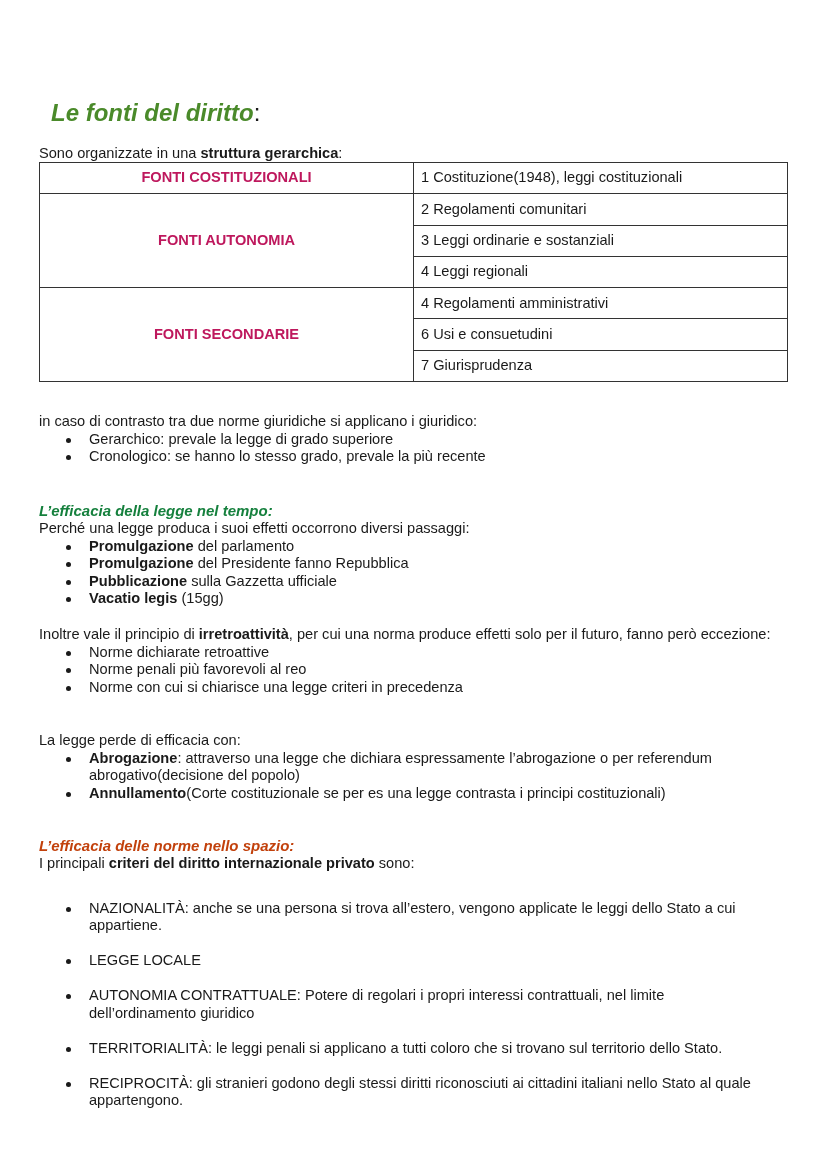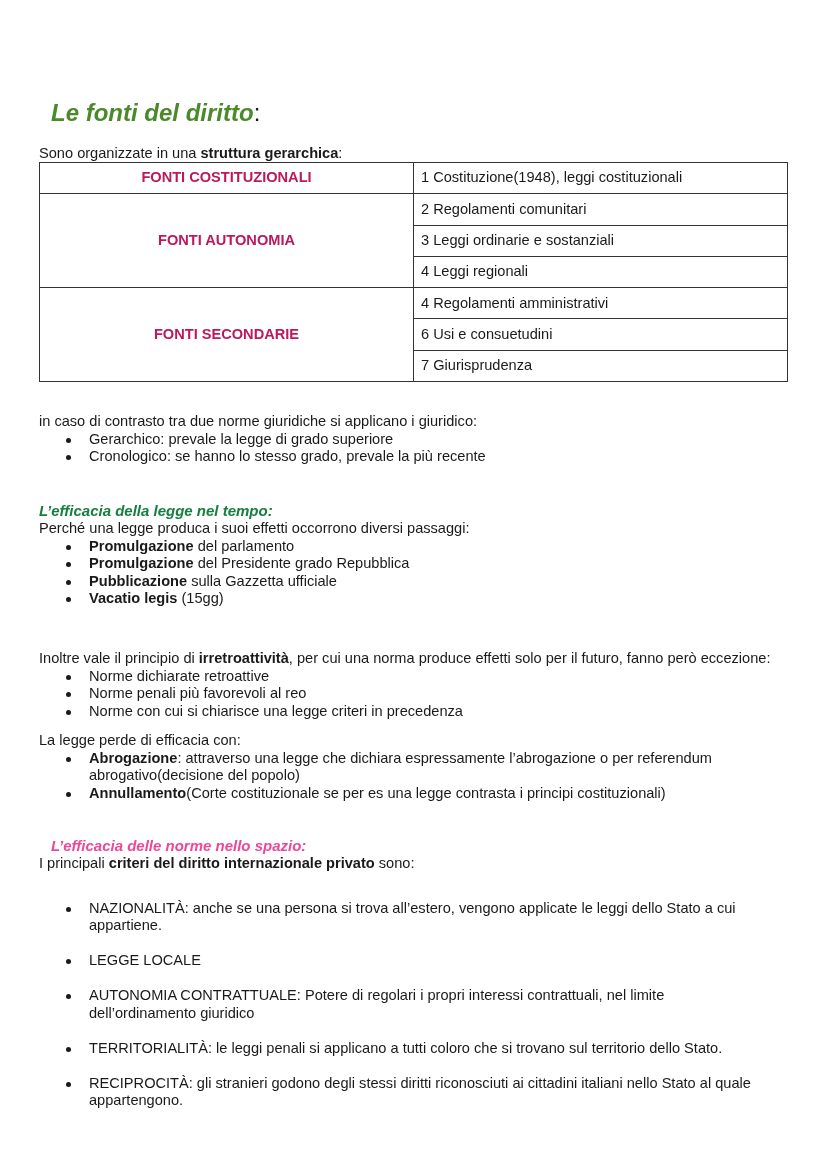--- a/index.html
+++ b/index.html
@@ -47,21 +47,21 @@
     ul.bul li::before {
       content: ""; position: absolute; left: 27px; top: 7px;
       width: 5px; height: 5px; border-radius: 50%; background: #1a1a1a;
     }
     .spaced li { margin-bottom: 17.5px; }
 
     .h-pink, .h-yellow {
       font-size: 15px; font-weight: bold; font-style: italic; line-height: 18px;
     }
     .h-pink { color: #15803d; }
-    .h-yellow { color: #ec4899; margin-left: 12px; }
+    .h-yellow { color: #c2410c; }
     b { font-weight: bold; }
   </style>
 </head>
 <body>
 
 <div class="page">
 
   <div class="h-green">
     <span class="t">Le fonti del diritto</span><span class="c">:</span>
   </div>
@@ -105,27 +105,27 @@
       <li>Gerarchico: prevale la legge di grado superiore</li>
       <li>Cronologico: se hanno lo stesso grado, prevale la più recente</li>
     </ul>
   </div>
 
   <div class="block" style="top:502px;">
     <div class="h-pink">L’efficacia della legge nel tempo:</div>
     <p>Perché una legge produca i suoi effetti occorrono diversi passaggi:</p>
     <ul class="bul">
       <li><b>Promulgazione</b><span> del parlamento</span></li>
-      <li><b>Promulgazione</b><span> del Presidente grado Repubblica</span></li>
+      <li><b>Promulgazione</b><span> del Presidente fanno Repubblica</span></li>
       <li><b>Pubblicazione</b><span> sulla Gazzetta ufficiale</span></li>
       <li><b>Vacatio legis</b><span> (15gg)</span></li>
     </ul>
   </div>
 
-  <div class="block" style="top:626px;margin-top:24px;">
+  <div class="block" style="top:626px;">
     <p><span>Inoltre vale il principio di </span><b>irretroattività</b><span>, per cui una norma produce effetti solo per il futuro, fanno però eccezione:</span></p>
     <ul class="bul">
       <li>Norme dichiarate retroattive</li>
       <li>Norme penali più favorevoli al reo</li>
       <li>Norme con cui si chiarisce una legge criteri in precedenza</li>
     </ul>
   </div>
 
   <div class="block" style="top:732px;">
     <p>La legge perde di efficacia con:</p>

